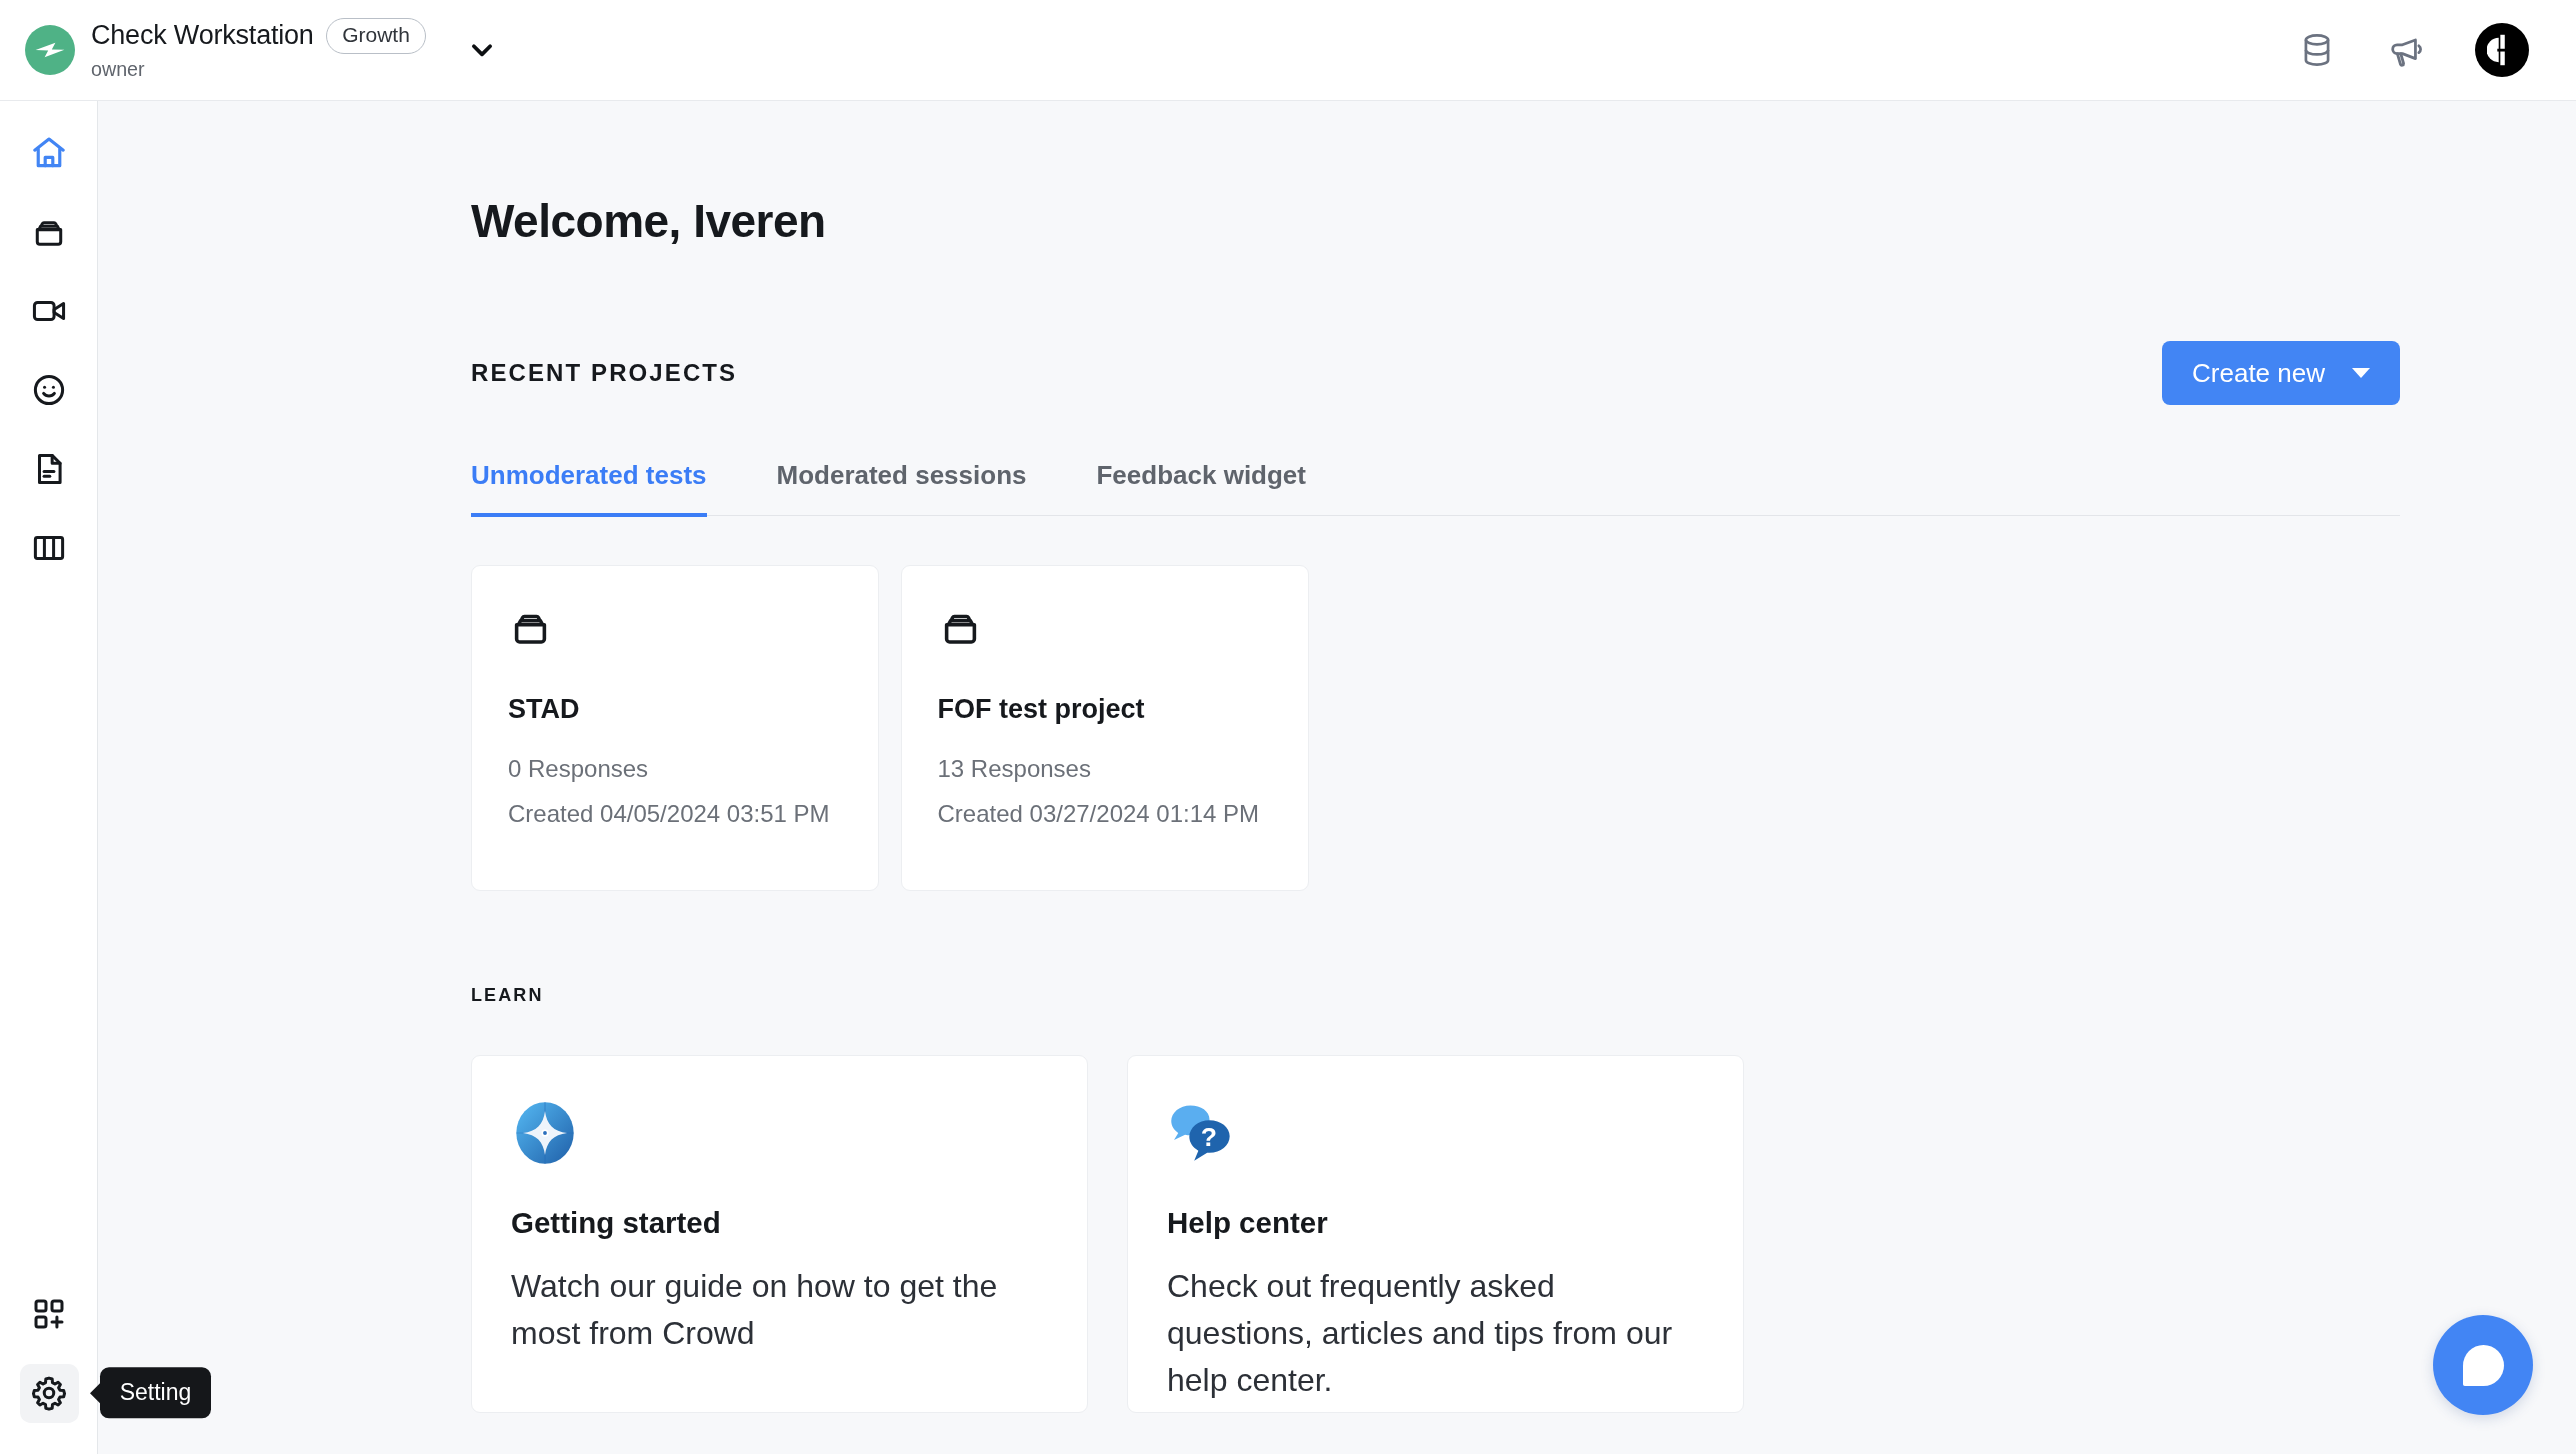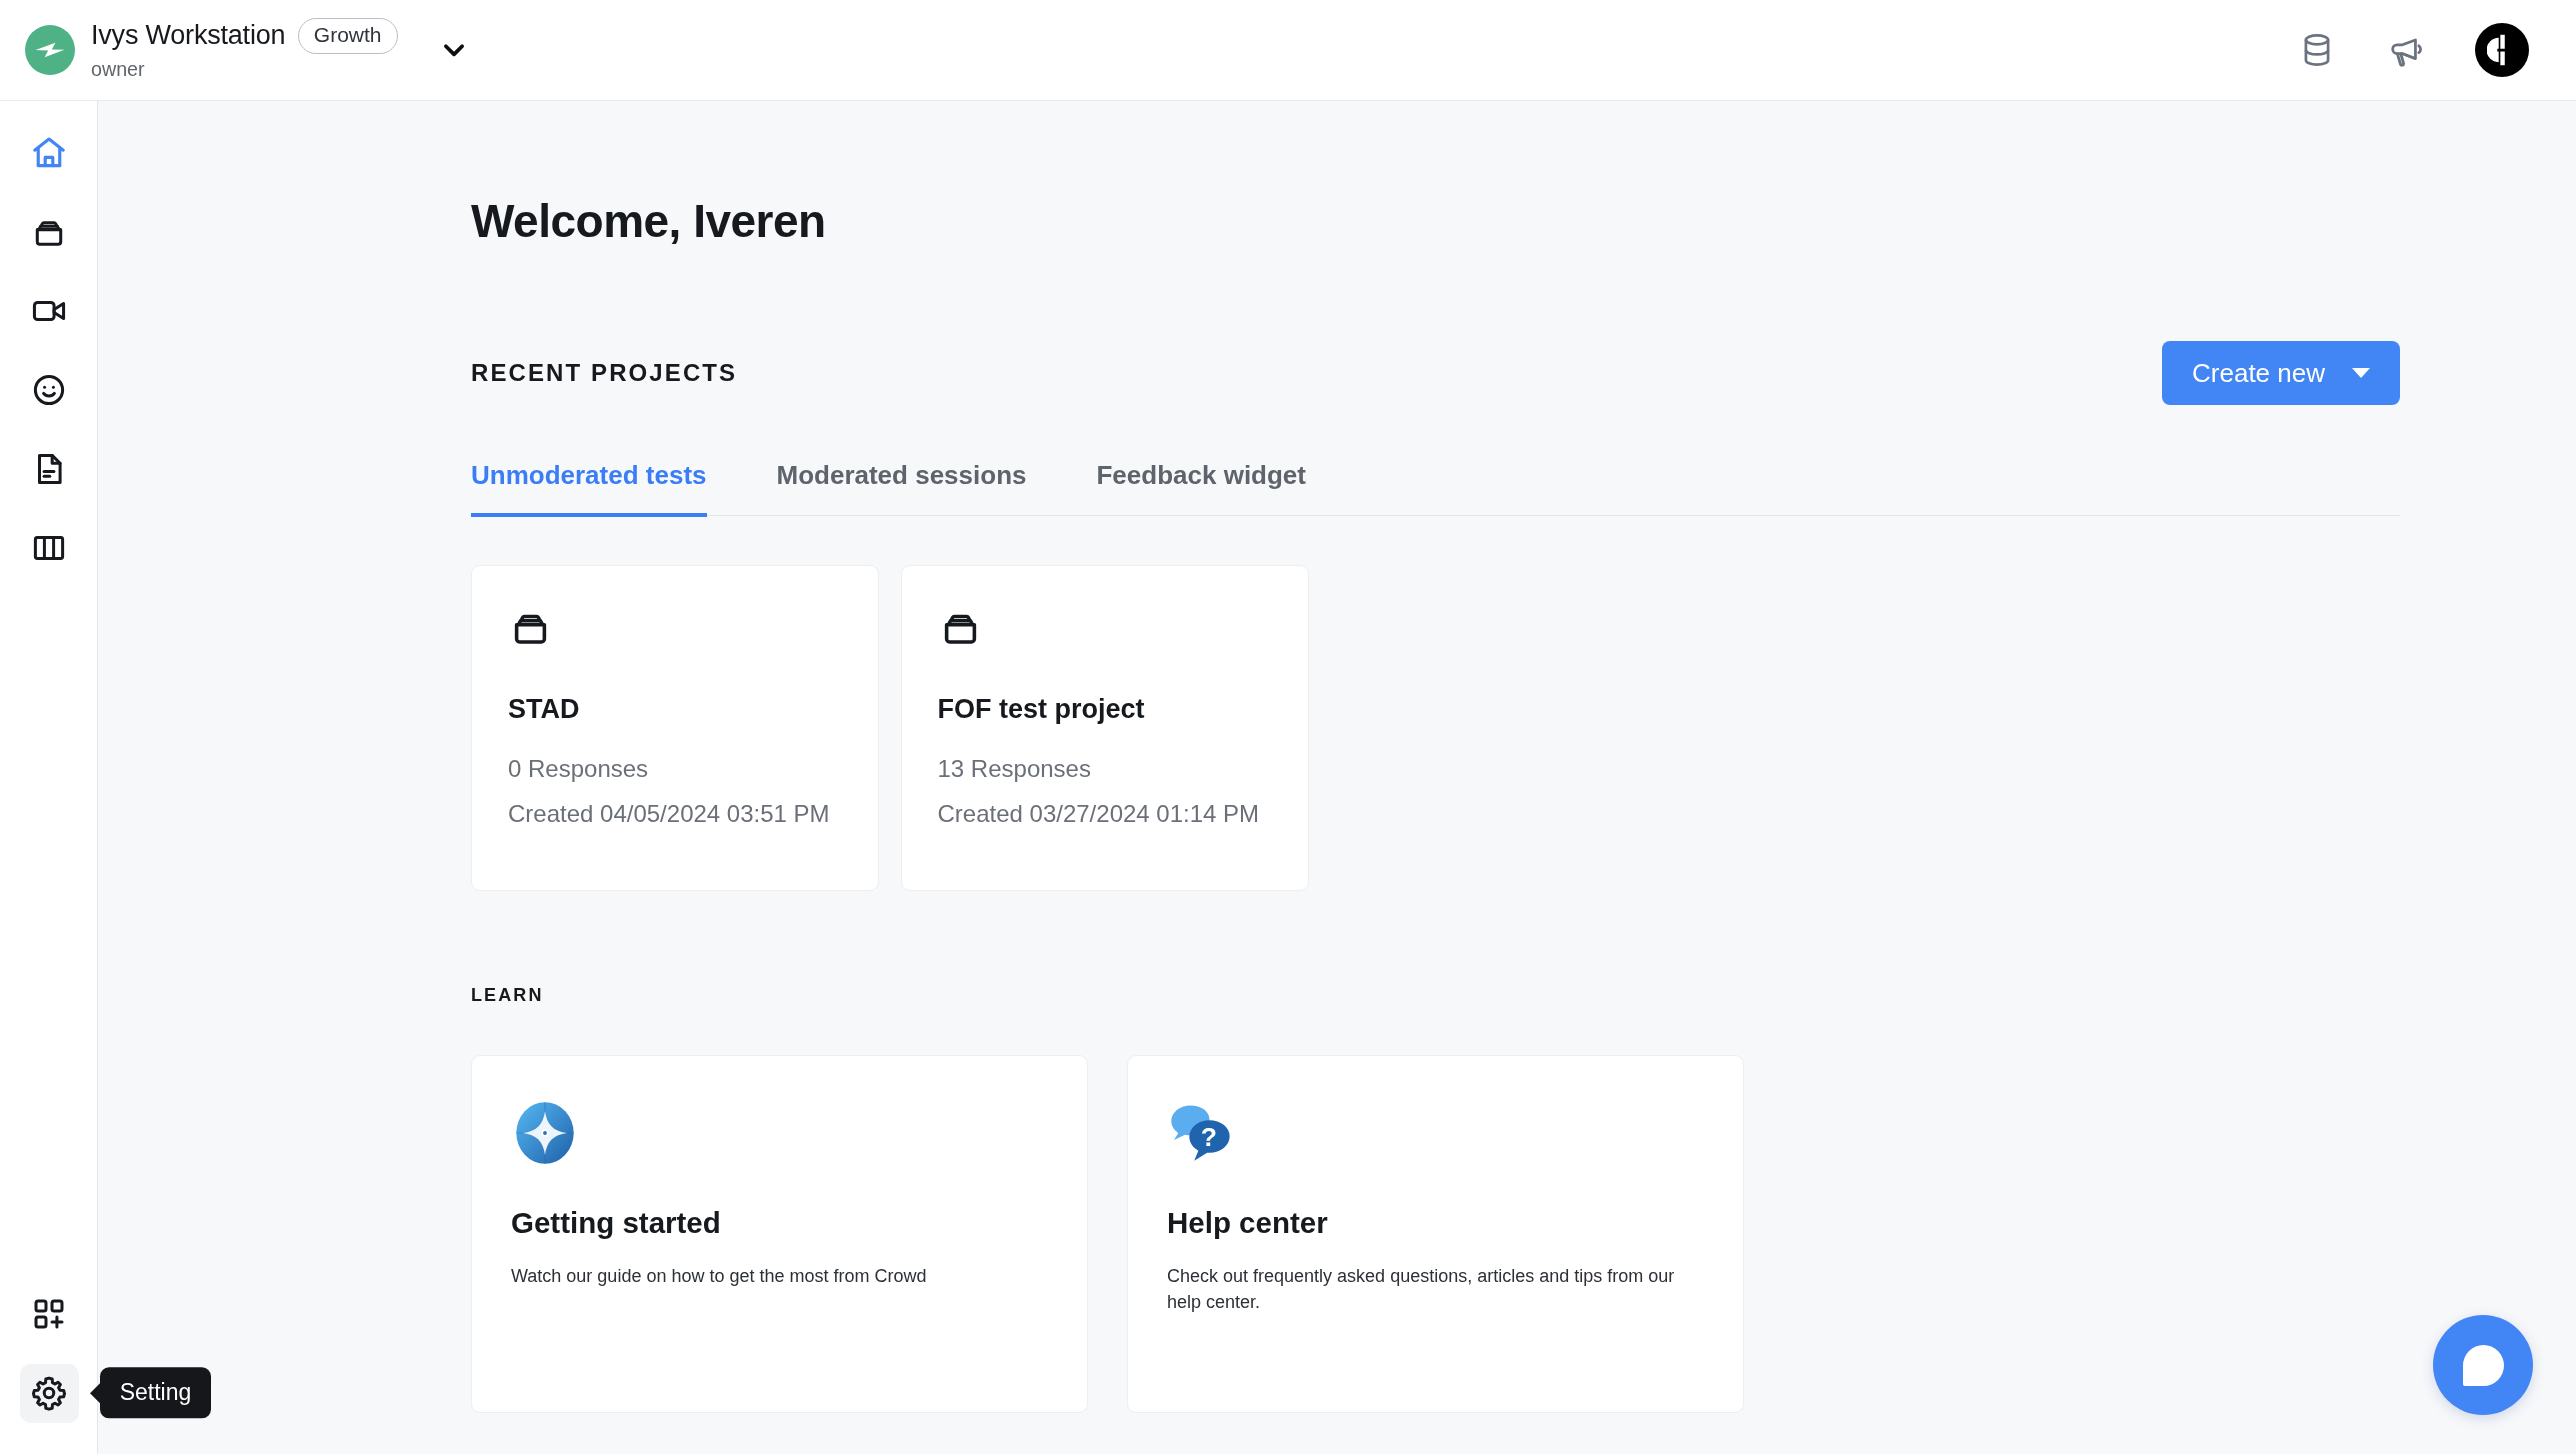--- a/index.html
+++ b/index.html
@@ -333,21 +333,21 @@
   .learn-icon { height: 68px; width: 68px; }
 
   .learn-title {
     font-size: 29.5px;
     font-weight: 700;
     color: #16191d;
     margin-top: 39px;
   }
 
   .learn-desc {
-    font-size: 18px;
+    font-size: 32px;
     color: #2c3037;
     line-height: 1.48;
     margin-top: 23px;
     max-width: 537px;
   }
 
   
   .chat-fab {
     position: absolute;
     right: 43px;
@@ -379,21 +379,21 @@
   <div class="topbar">
 
     <div class="brand">
       <div class="logo-mark">
         <svg width="36" height="36" viewBox="0 0 40 40">
           <path d="M4 20 L26 12 L22 19.4 L36 19.6 L14 28 L18 20.6 Z" fill="#ffffff"></path>
         </svg>
       </div>
       <div class="brand-text">
         <div class="brand-row">
-          <span class="workspace-name">Ivys Workstation</span>
+          <span class="workspace-name">Check Workstation</span>
           <span class="plan-badge">Growth</span>
         </div>
         <span class="brand-role">owner</span>
       </div>
     </div>
 
     <div class="workspace-caret">
       <svg width="30" height="30" viewBox="0 0 24 24" fill="none">
         <path d="M5.5 9 L12 15.5 L18.5 9" stroke="#0d0f12" stroke-width="3" stroke-linecap="round" stroke-linejoin="round"></path>
       </svg>

